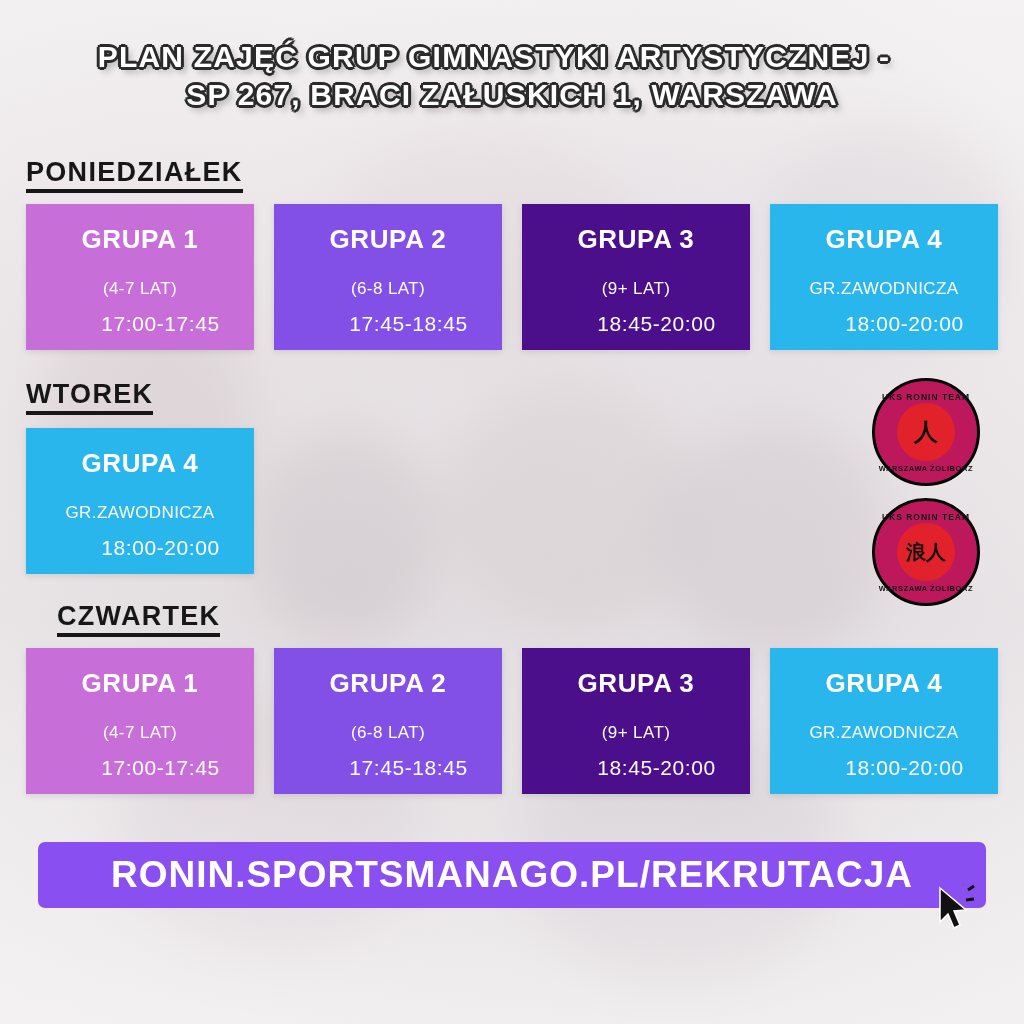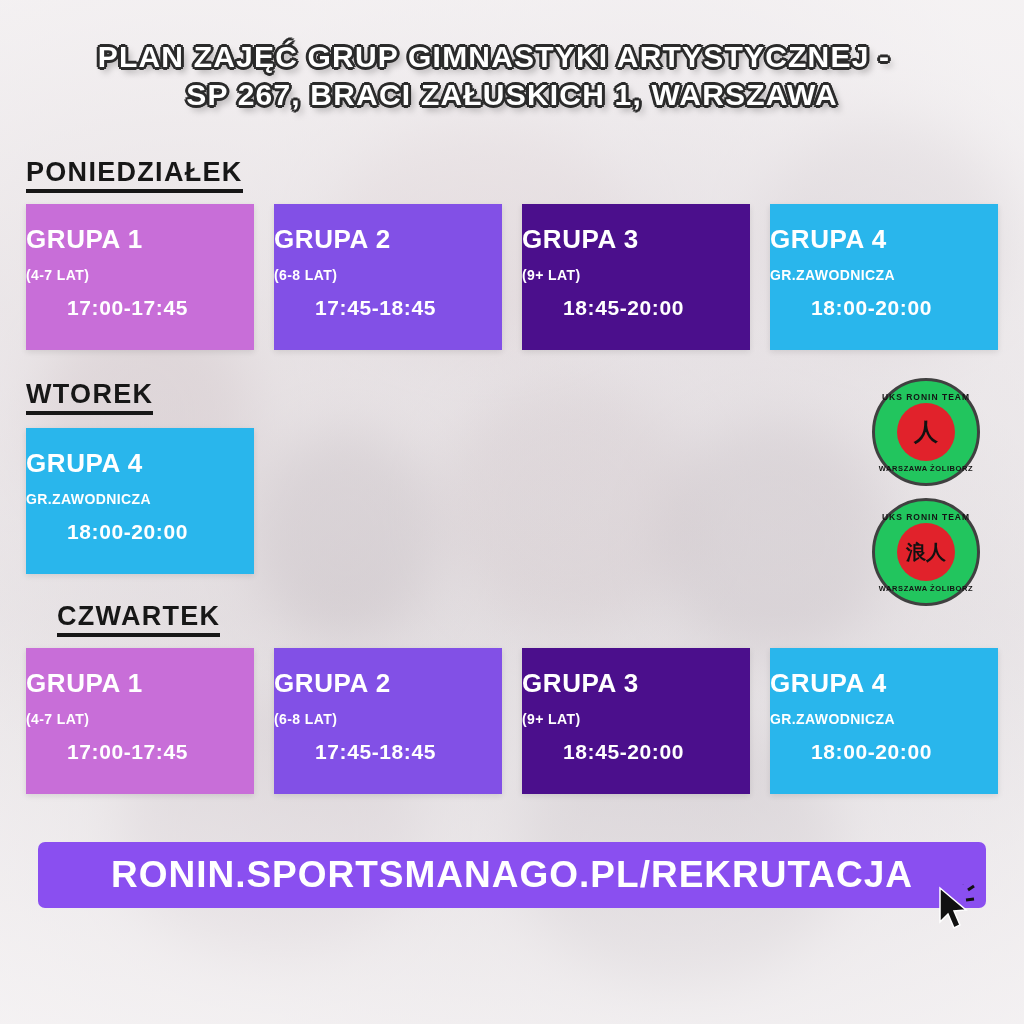--- a/index.html
+++ b/index.html
@@ -95,40 +95,40 @@
   }
   #day-0 { left: 26px; top: 158px; }
   #day-1 { left: 26px; top: 380px; }
   #day-2 { left: 18px; top: 602px; margin-left: 39px; }
 
   
   .card {
     position: absolute;
     box-sizing: border-box;
     color: #ffffff;
-    text-align: left;
+    text-align: center;
     padding-top: 21px;
     box-shadow: 0 2px 6px rgba(0,0,0,0.10);
   }
   .card .g-name {
     font-weight: bold;
     font-size: 26px;
     letter-spacing: 0.6px;
     line-height: 1.1;
     text-transform: uppercase;
   }
   .card .g-age {
-    font-weight: bold;
-    font-size: 14px;
+    font-weight: normal;
+    font-size: 17px;
     letter-spacing: 0.4px;
-    margin-top: 13px;
+    margin-top: 25px;
     text-transform: uppercase;
   }
   .card .g-time {
-    font-weight: bold;
+    font-weight: normal;
     font-size: 21px;
     letter-spacing: 0.6px;
     margin-top: 13px;
     padding-left: 41px;
   }
 
   
   .url-bar {
     position: absolute;
     left: 38px;
@@ -168,22 +168,22 @@
     color: #151515;
     text-transform: uppercase;
   }
 
   
   .logo {
     position: absolute;
     width: 108px;
     height: 108px;
     border-radius: 50%;
-    background: #22c55e;
-    border: 3px solid #404040;
+    background: #be185d;
+    border: 3px solid #000000;
     box-sizing: border-box;
   }
   #logo-1 { left: 872px; top: 378px; }
   #logo-2 { left: 872px; top: 498px; }
   .logo .ring-text-top,
   .logo .ring-text-bottom {
     position: absolute;
     left: 0;
     width: 100%;
     text-align: center;

